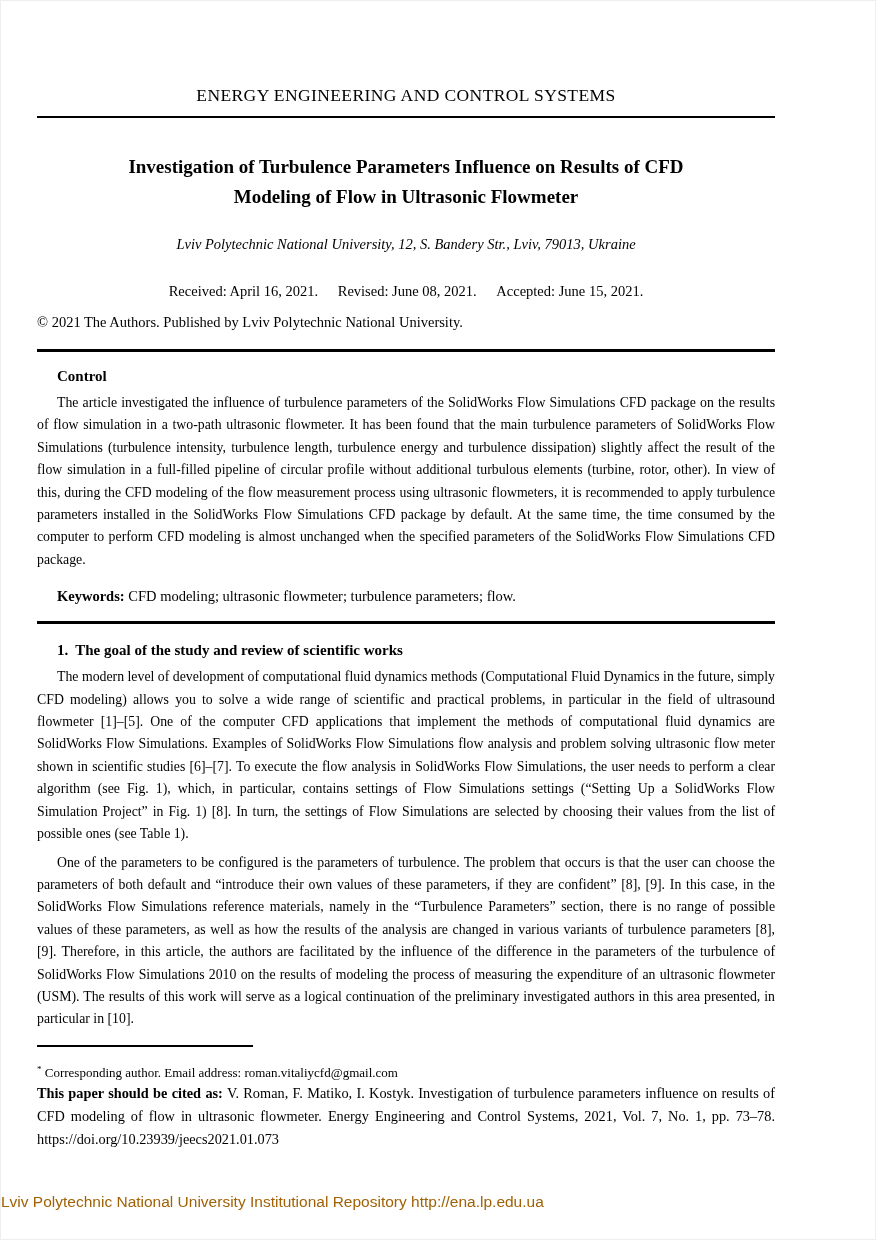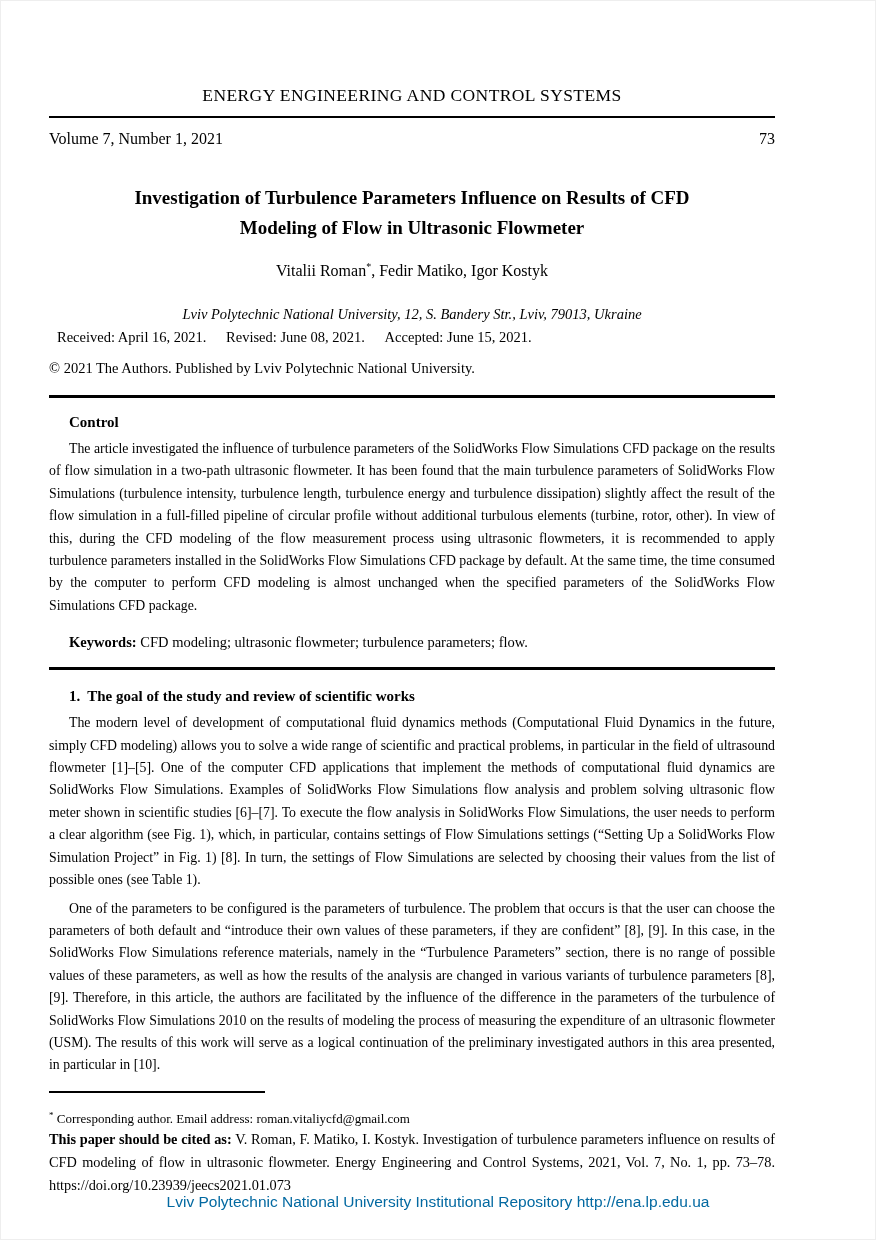--- a/index.html
+++ b/index.html
@@ -10,21 +10,21 @@
     color: #000000;
     font-family: "Liberation Serif", "DejaVu Serif", serif;
   }
   .page {
     position: relative;
     width: 876px; height: 1240px;
     overflow: hidden;
     background: #ffffff;
     border: 1px solid #eeeeee;
   }
-  .content { padding: 85px 100px 0 48px; }
+  .content { padding: 85px 100px 0 36px; }
 
   .journal-name {
     text-align: center;
     font-size: 17.5px;
     line-height: 18px;
     letter-spacing: 0.4px;
     white-space: nowrap;
   }
   .rule { border: none; margin: 0; }
   .rule-top    { border-top: 2px solid #000; margin-top: 12px; }
@@ -57,24 +57,24 @@
   }
   .authors sup { font-size: 10px; line-height: 0; }
   .affiliation {
     text-align: center;
     font-style: italic;
     font-size: 14.5px;
     line-height: 19px;
     margin-top: 23px;
   }
   .dates {
-    text-align: left;
+    text-align: center;
     font-size: 14.5px;
     line-height: 19px;
-    margin-top: 4px;
+    margin-top: 28px;
   }
   .dates span { margin: 0 8px; }
   .copyright {
     font-size: 14.5px;
     line-height: 19px;
     margin-top: 12px;
   }
 
   .abstract-heading {
     font-weight: bold;
@@ -121,44 +121,39 @@
     font-size: 14.3px;
     line-height: 23px;
     text-align: justify;
   }
   .citation b { font-weight: bold; }
 
   .page-footer {
     position: absolute;
     left: 0; right: 0;
     top: 1192px;
-    text-align: center;
+    text-align: left;
     font-family: "Liberation Sans", "DejaVu Sans", sans-serif;
     font-size: 15.5px;
-    color: #0369a1;
+    color: #a16207;
   }
 </style>
 </head>
 <body>
 
 <div class="page">
   <div class="content">
 
     <div class="journal-name">ENERGY ENGINEERING AND CONTROL SYSTEMS</div>
 
     <hr class="rule rule-top">
 
-    <div class="masthead-row">
-      <span>Volume 7, Number 1, 2021</span>
-      <span>73</span>
-    </div>
 
     <div class="title">Investigation of Turbulence Parameters Influence on Results of CFD Modeling of Flow in Ultrasonic Flowmeter</div>
 
-    <div class="authors"><span>Vitalii Roman</span><sup>*</sup><span>, Fedir Matiko, Igor Kostyk</span></div>
 
     <div class="affiliation">Lviv Polytechnic National University, 12, S. Bandery Str., Lviv, 79013, Ukraine</div>
 
     <div class="dates">
       <span>Received: April 16, 2021.</span>
       <span>Revised: June 08, 2021.</span>
       <span>Accepted: June 15, 2021.</span>
     </div>
 
     <div class="copyright">© 2021 The Authors. Published by Lviv Polytechnic National University.</div>

